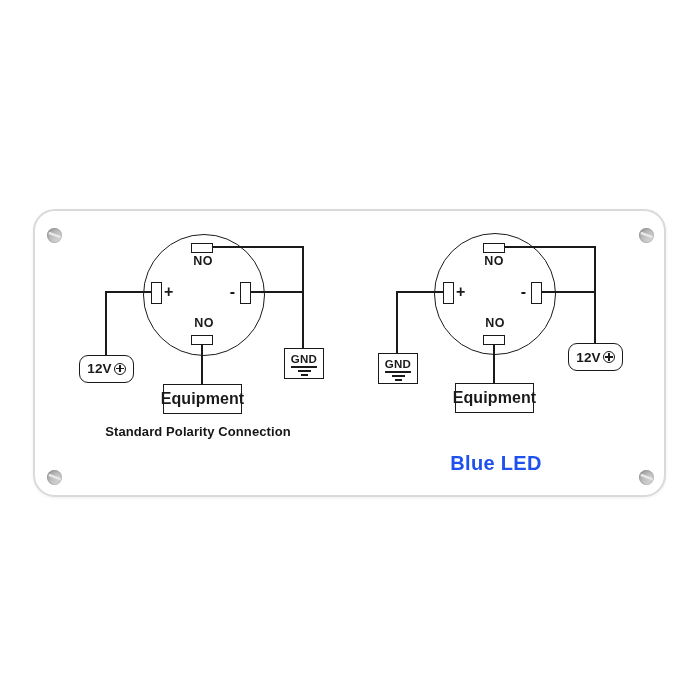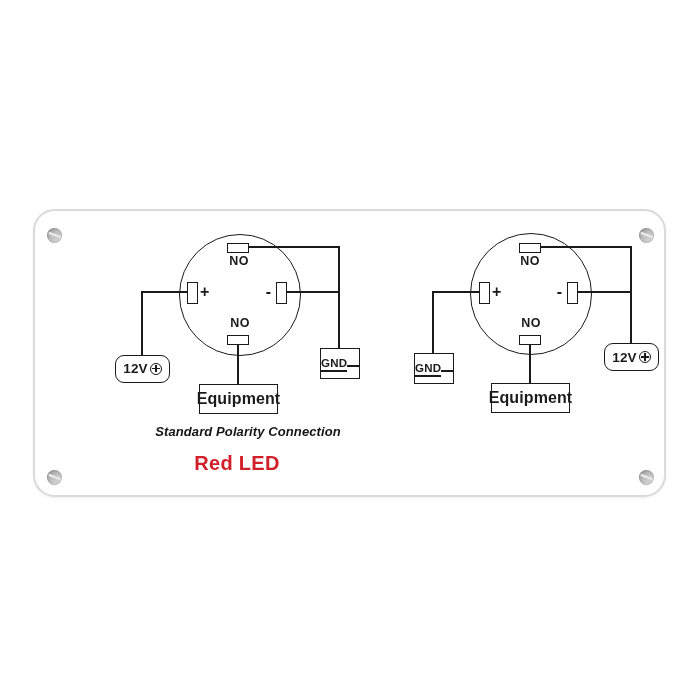--- a/index.html
+++ b/index.html
@@ -18,21 +18,21 @@
   .screw {
     position:absolute; width:15px; height:15px; border-radius:50%;
     background:linear-gradient(135deg,#8f8f8f 0%,#bdbdbd 45%,#e3e3e3 100%);
     box-shadow:inset 0 0 2px rgba(0,0,0,0.35);
   }
   .screw .slot {
     position:absolute; left:1px; top:6px; width:13px; height:3.2px;
     background:linear-gradient(#fbfbfb,#c9c9c9);
     border-radius:2px; transform:rotate(22deg);
   }
-  .diagram { position:absolute; inset:0;margin-left:36px; }
+  .diagram { position:absolute; inset:0; }
   .circle {
     position:absolute; width:122px; height:122px; box-sizing:border-box;
     border:1.7px solid #1a1a1a; border-radius:50%; background:#ffffff;
   }
   .wire { position:absolute; background:#1a1a1a; z-index:2; }
   .terminal {
     position:absolute; box-sizing:border-box; background:#ffffff;
     border:1.7px solid #1a1a1a; z-index:3;
   }
   .t-h { width:22px; height:10px; }
@@ -46,21 +46,21 @@
     border:1.7px solid #1a1a1a; display:flex; align-items:center;
     justify-content:center; font-weight:bold; color:#1a1a1a; z-index:3;
   }
   .box-power { border-radius:9px; gap:2px; font-size:13.5px; letter-spacing:.2px; }
   .plus-circle {
     position:relative; width:12px; height:12px; box-sizing:border-box;
     border:1.8px solid #1a1a1a; border-radius:50%; flex:0 0 auto;
   }
   .plus-circle .ph { position:absolute; left:1.2px; right:1.2px; top:50%; margin-top:-0.9px; height:1.8px; background:#1a1a1a; }
   .plus-circle .pv { position:absolute; top:1.2px; bottom:1.2px; left:50%; margin-left:-0.9px; width:1.8px; background:#1a1a1a; }
-  .box-gnd { font-size:11.5px; padding-top:2px; }
+  .box-gnd { flex-direction:column; font-size:11.5px; padding-top:2px; }
   .gnd-text { border-bottom:2px solid #1a1a1a; padding-bottom:1px; line-height:1.05; letter-spacing:.3px; }
   .gnd-bar1 { width:13px; height:2px; background:#1a1a1a; margin-top:2px; }
   .gnd-bar2 { width:7px; height:2px; background:#1a1a1a; margin-top:2px; }
   .box-equipment { font-size:16px; letter-spacing:.1px; }
   .caption {
     position:absolute; width:320px; text-align:center;
     font-size:13px; font-weight:bold; color:#151515; letter-spacing:.1px; z-index:4;
   }
   .led {
     position:absolute; width:320px; text-align:center;
@@ -120,22 +120,21 @@
     <div class="box box-gnd" style="left:284px; top:348px; width:40px; height:31px;">
       <span class="gnd-text">GND</span>
       <span class="gnd-bar1"></span>
       <span class="gnd-bar2"></span>
     </div>
 
     <div class="box box-equipment" style="left:163px; top:384px; width:79px; height:30px;">
       <span>Equipment</span>
     </div>
 
-    <div class="caption" style="left:52px; top:424px;font-style:italic;">Standard Polarity Connection</div>
-    <div class="led led-red" style="left:41px; top:452px;">Red LED</div>
+    <div class="caption" style="left:38px; top:424px;">Standard Polarity Connection</div>
   </div>
 
   <div class="diagram">
     <div class="circle" style="left:434px; top:233px;"></div>
 
     <div class="wire" style="left:396px; top:291.2px; width:48px; height:1.7px;"></div>
     <div class="wire" style="left:396px; top:291.2px; width:1.7px; height:63px;"></div>
     <div class="wire" style="left:503px; top:246.2px; width:93px; height:1.7px;"></div>
     <div class="wire" style="left:594.3px; top:246.2px; width:1.7px; height:98px;"></div>
     <div class="wire" style="left:541px; top:291.2px; width:55px; height:1.7px;"></div>
@@ -162,15 +161,16 @@
       <span class="plus-circle">
           <span class="ph"></span>
           <span class="pv"></span>
         </span>
     </div>
 
     <div class="box box-equipment" style="left:455px; top:383px; width:79px; height:30px;">
       <span>Equipment</span>
     </div>
 
+    <div class="led led-blue" style="left:336px; top:452px;">Blue LED</div>
   </div>
 
 </div>
 
 </body></html>

